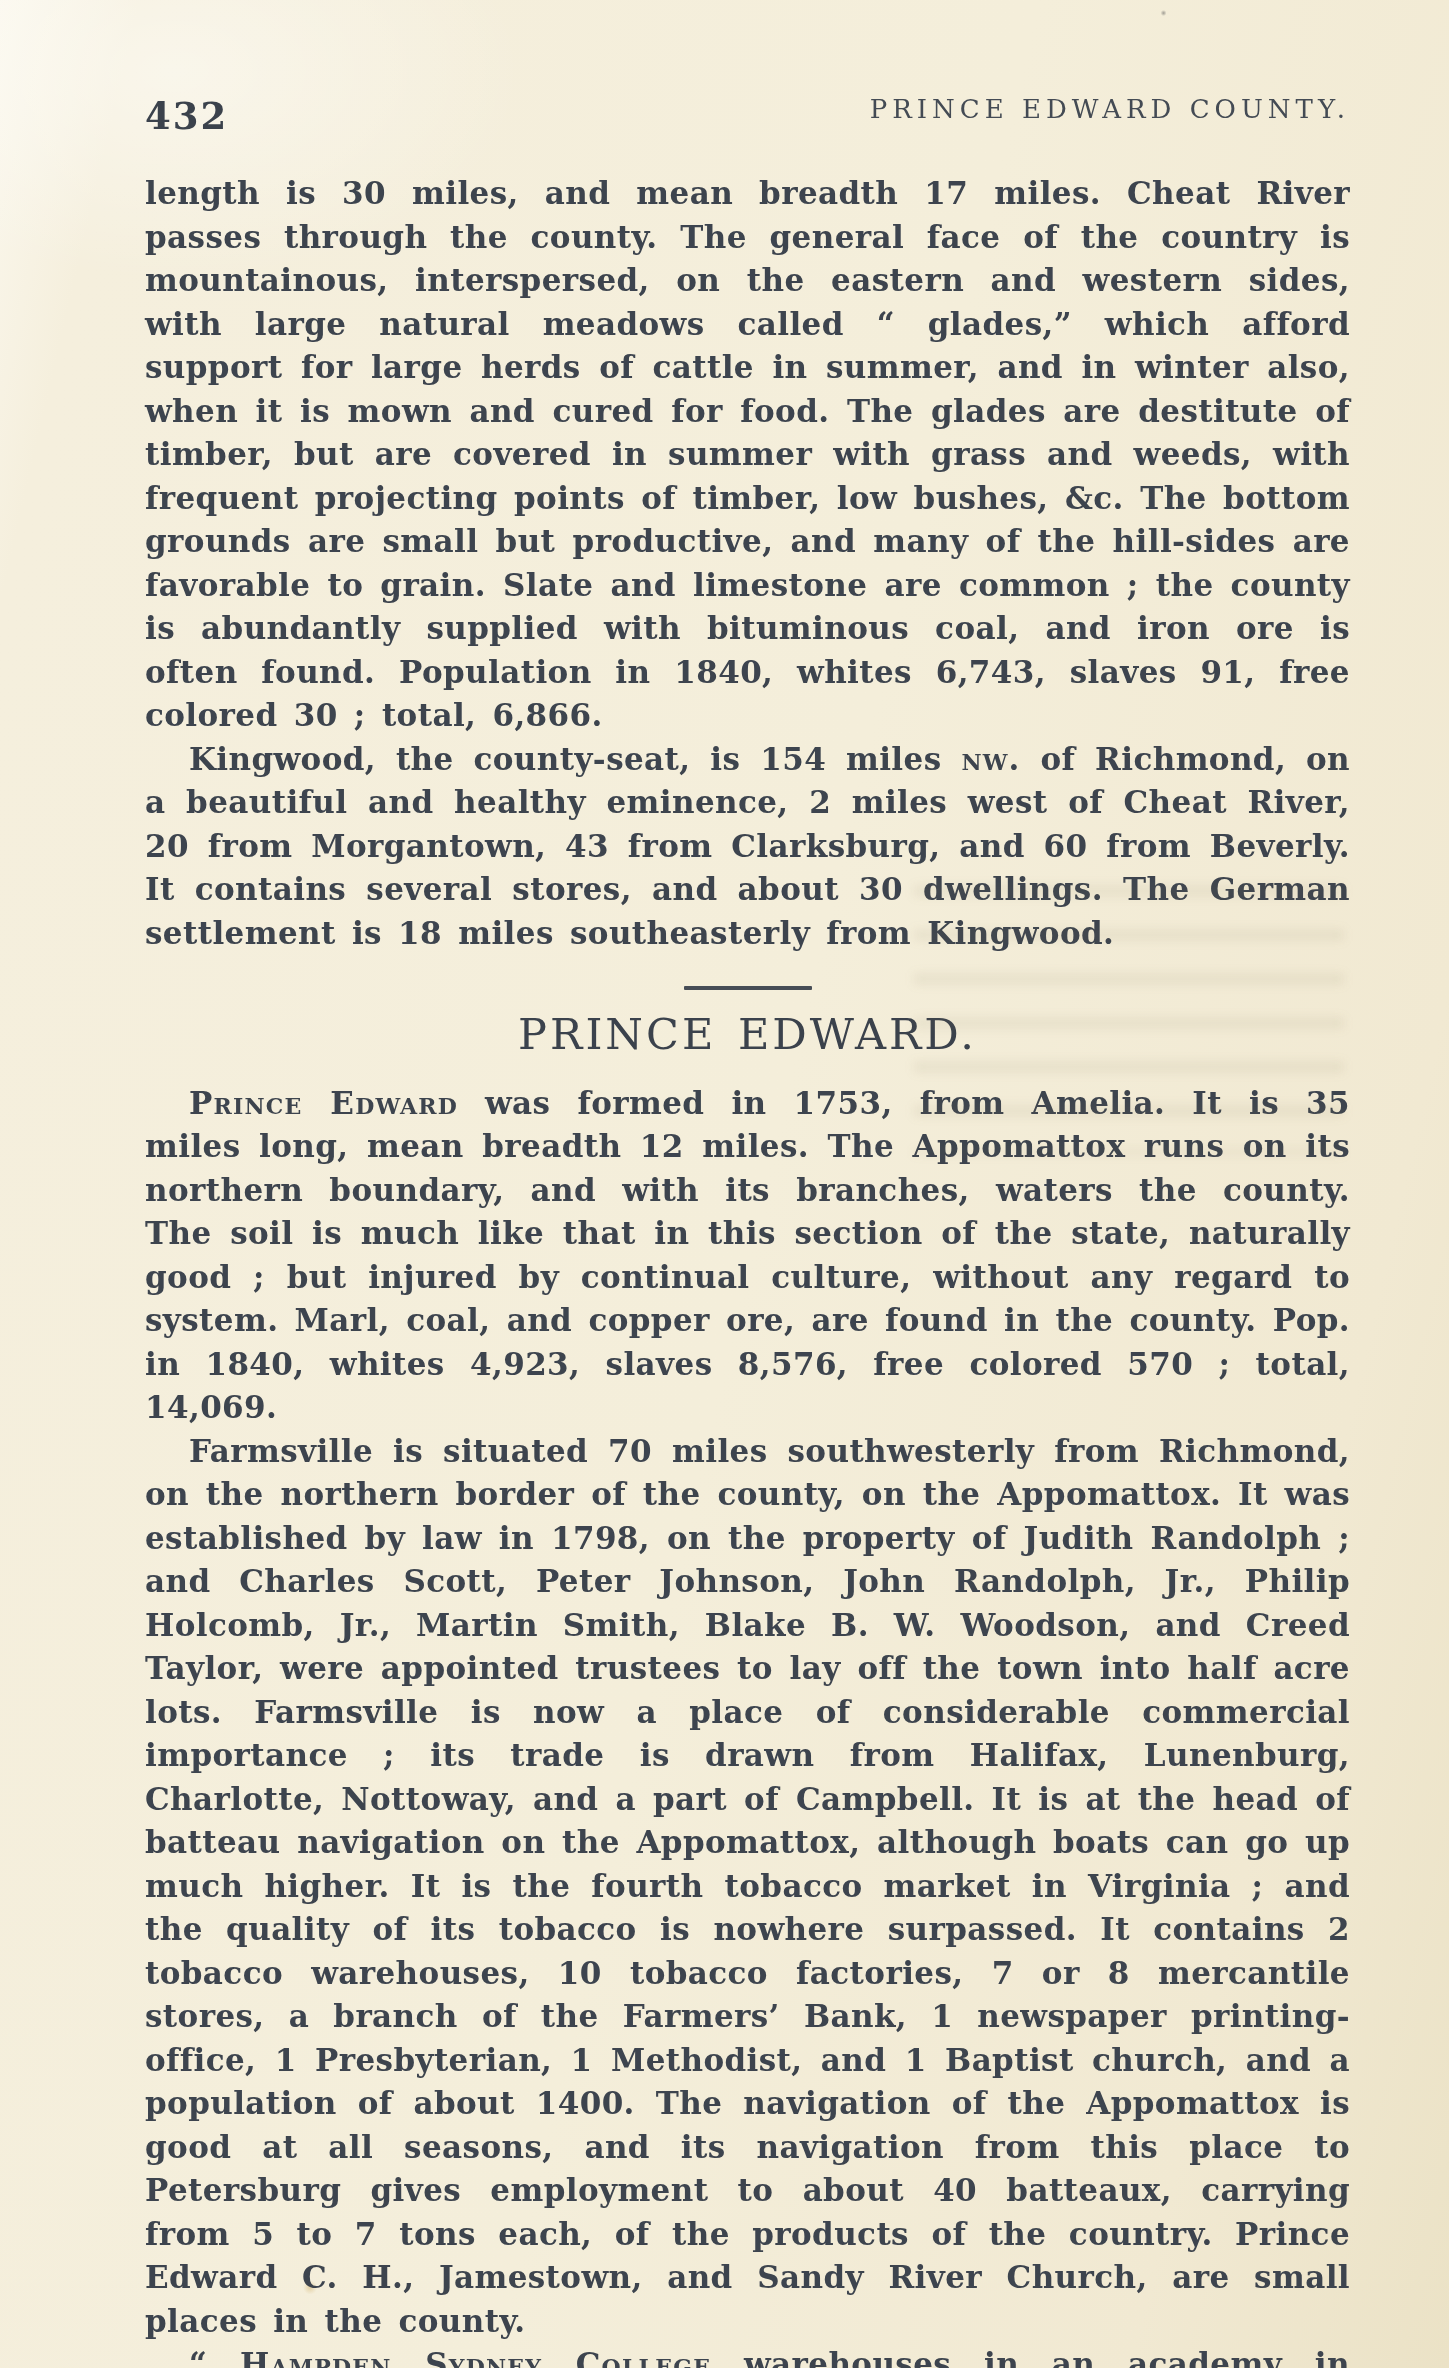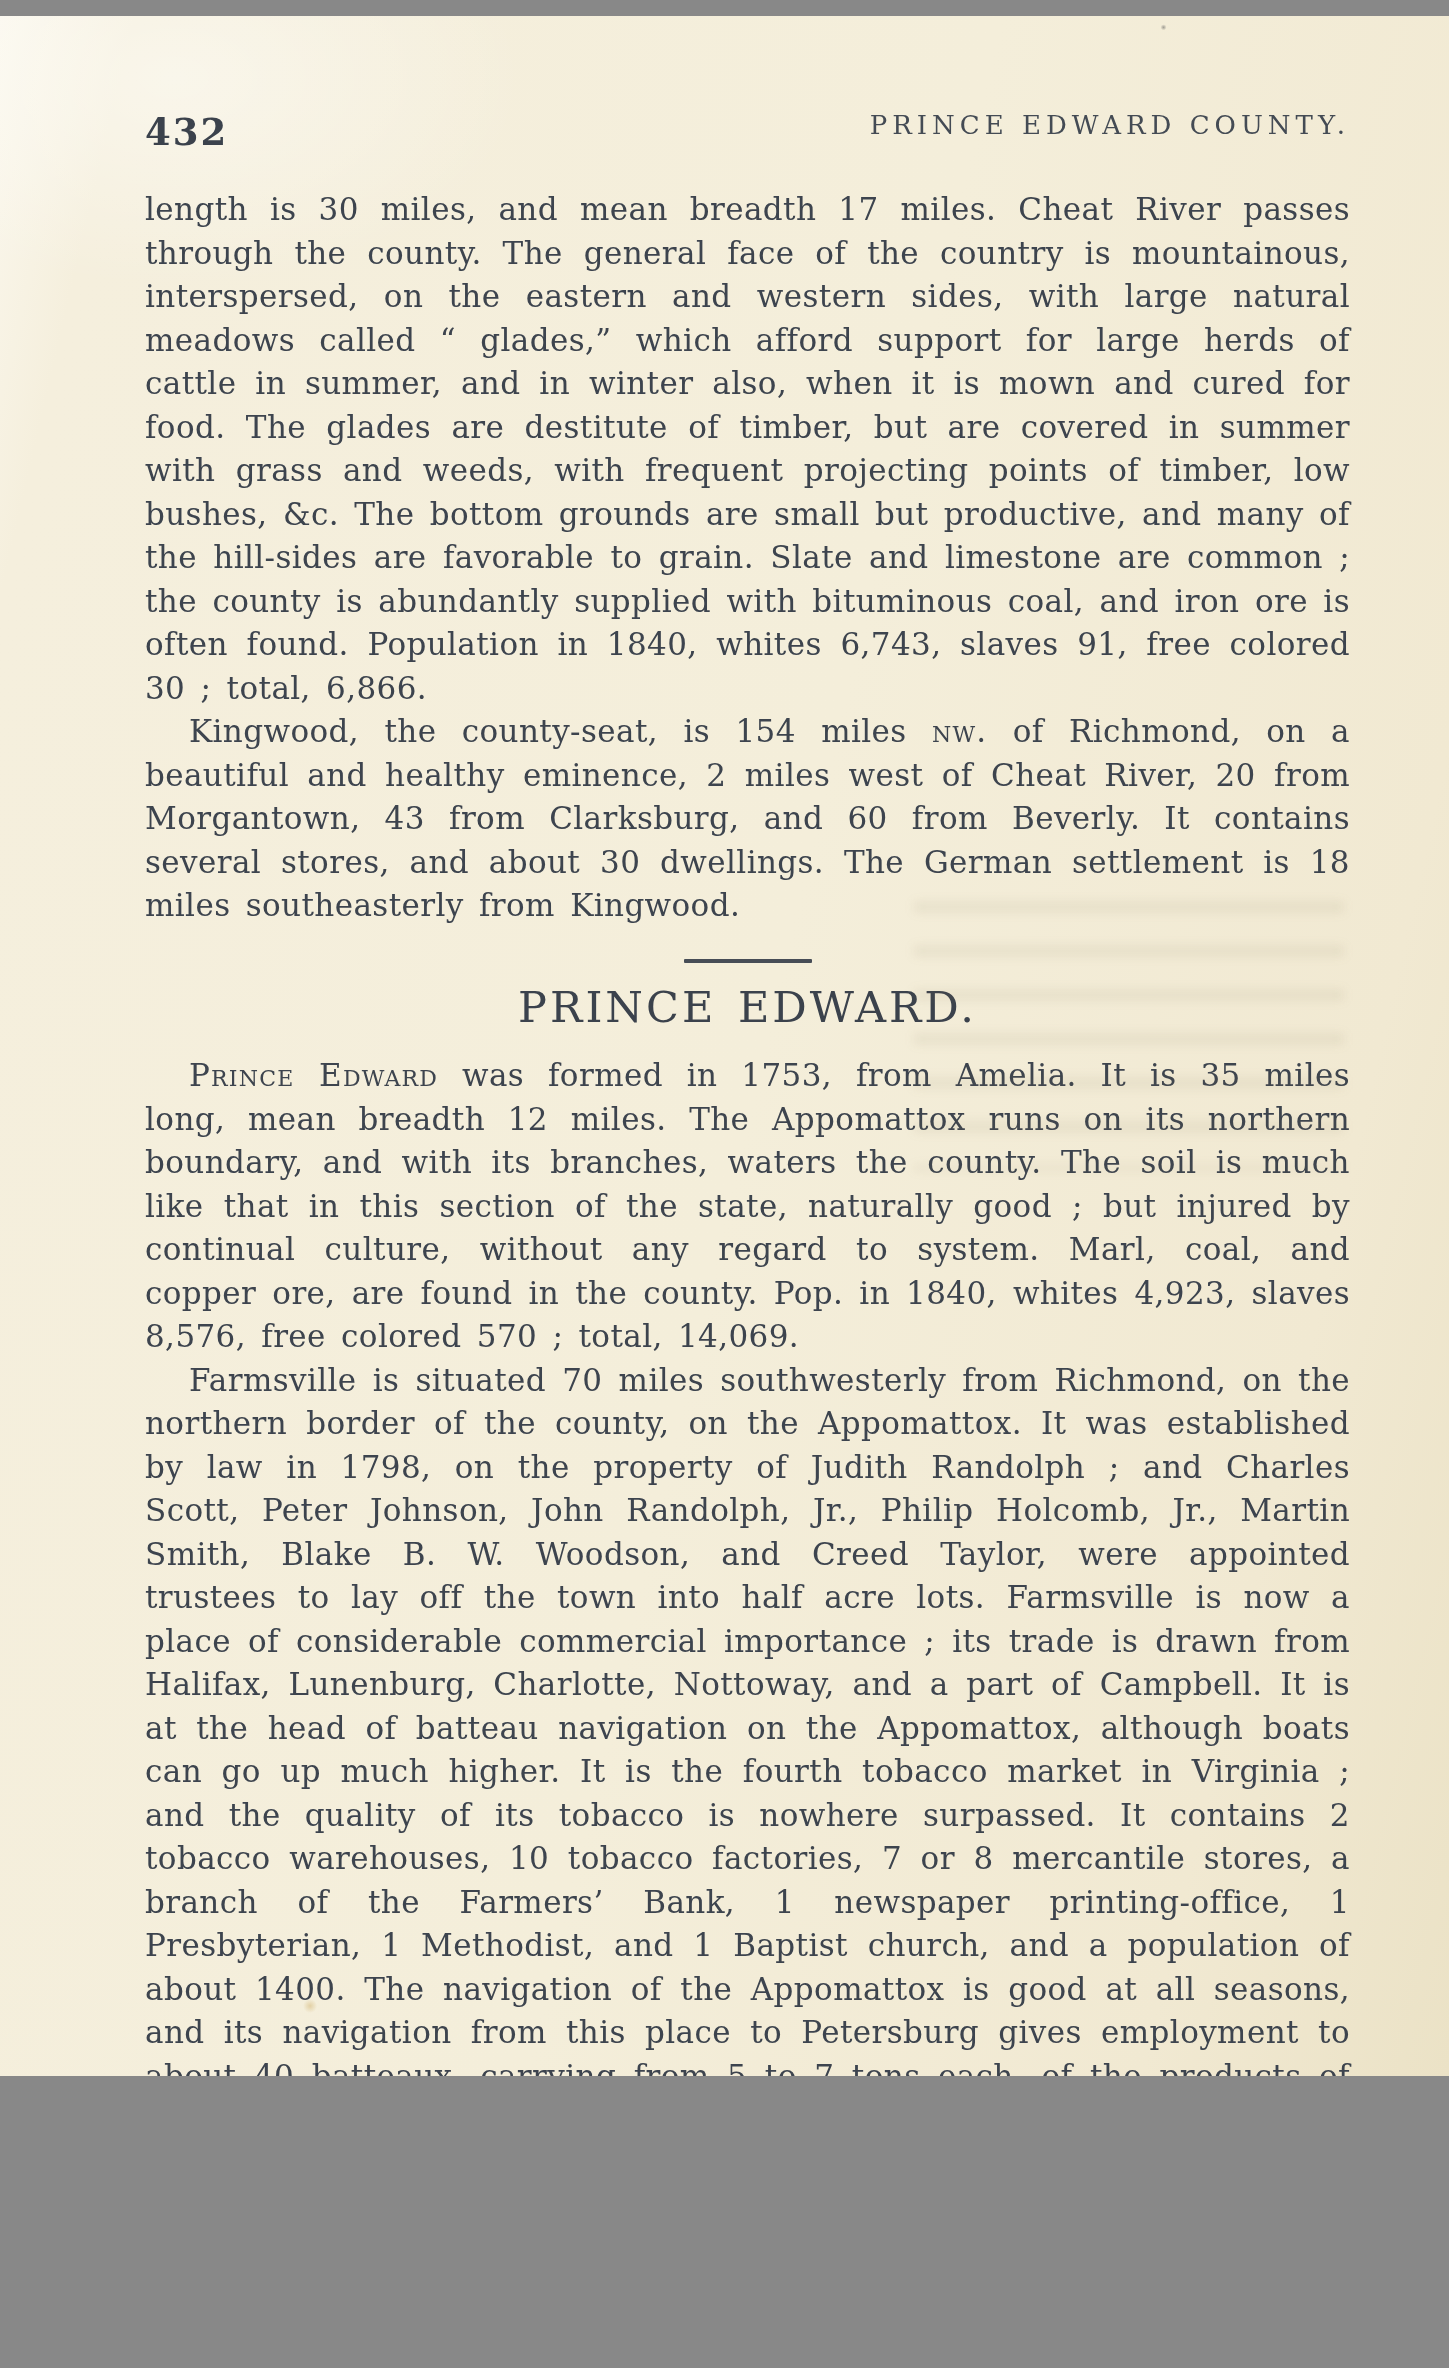--- a/index.html
+++ b/index.html
@@ -3,22 +3,22 @@
 <meta charset="utf-8">
 <style>
   html, body {
     margin: 0;
     padding: 0;
     background: #888;
   }
   .page {
     position: relative;
     width: 1449px;
-    height: 2060px;
-    margin: 16px auto;
+    height: 2368px;
+    margin: 0 auto;
     overflow: hidden;
     box-sizing: border-box;
     padding: 88px 99px 0 145px;
     font-family: "DejaVu Serif", "Liberation Serif", serif;
     color: #3d444e;
     background:
       radial-gradient(circle at 21.4% 96.6%, rgba(201,164,84,0.40) 0px, rgba(201,164,84,0.0) 7px),
       radial-gradient(circle at 80.3% 0.55%, rgba(90,90,90,0.55) 0px, rgba(90,90,90,0.0) 3px),
       radial-gradient(ellipse 500px 300px at 12% 3%, rgba(255,255,252,0.45), rgba(255,255,252,0) 70%),
       linear-gradient(103deg, #fbf8ee 0%, #f5efdd 7%, #f4eeda 52%, #f1e9d2 84%, #ebe2c6 100%);
@@ -61,20 +61,21 @@
     margin-top: 32px;
     font-size: 31px;
     line-height: 43.5px;
     letter-spacing: 0.4px;
     word-spacing: 5px;
     text-align: justify;
   }
   .para {
     margin: 0;
     text-indent: 44px;
+    font-weight: bold;
   }
   .para.flush {
     text-indent: 0;
   }
   .para.justify-last {
     text-align-last: justify;
   }
   .sc {
     font-variant: small-caps;
     letter-spacing: 1.2px;

